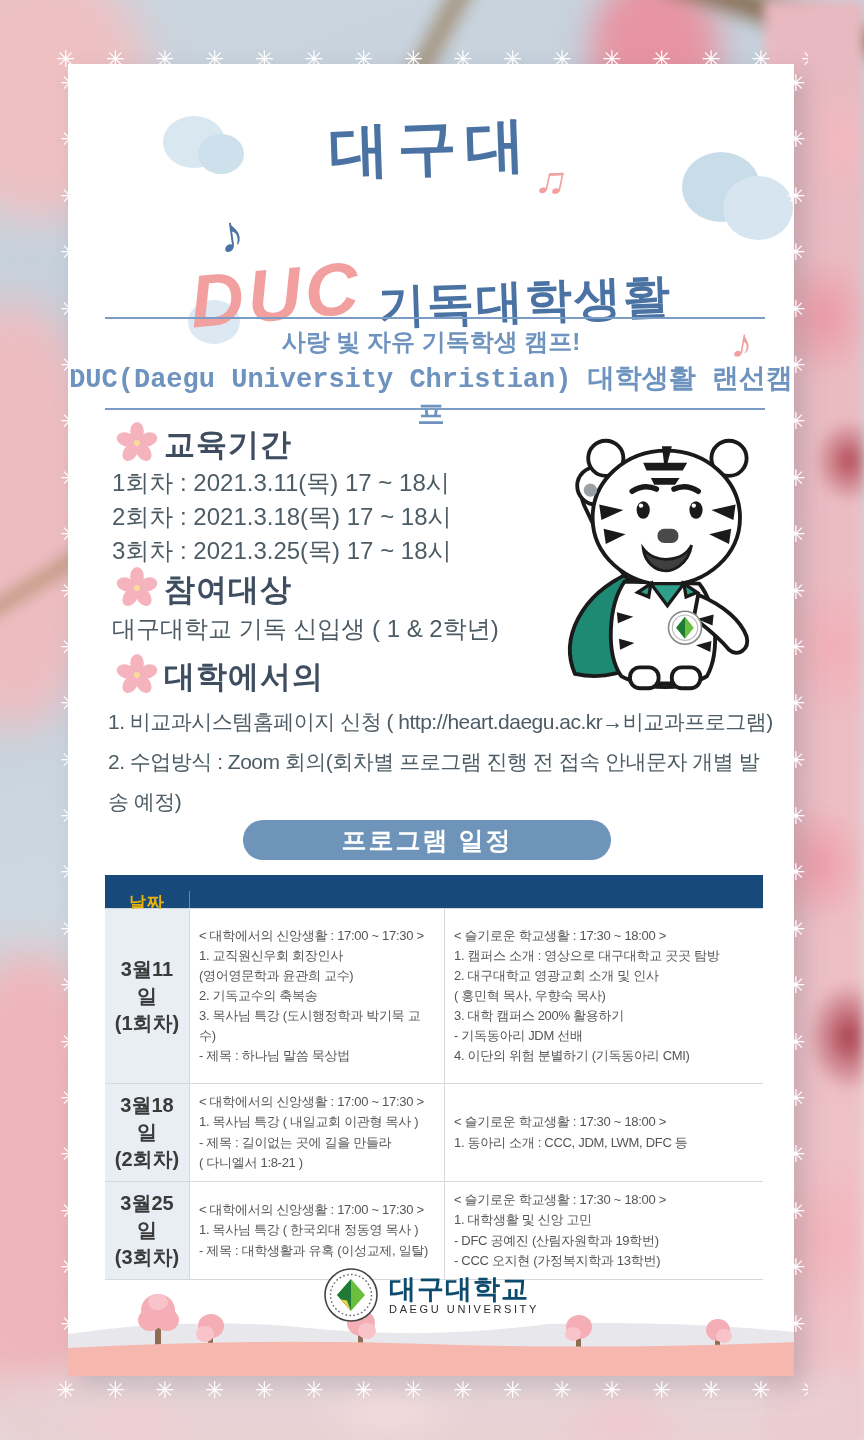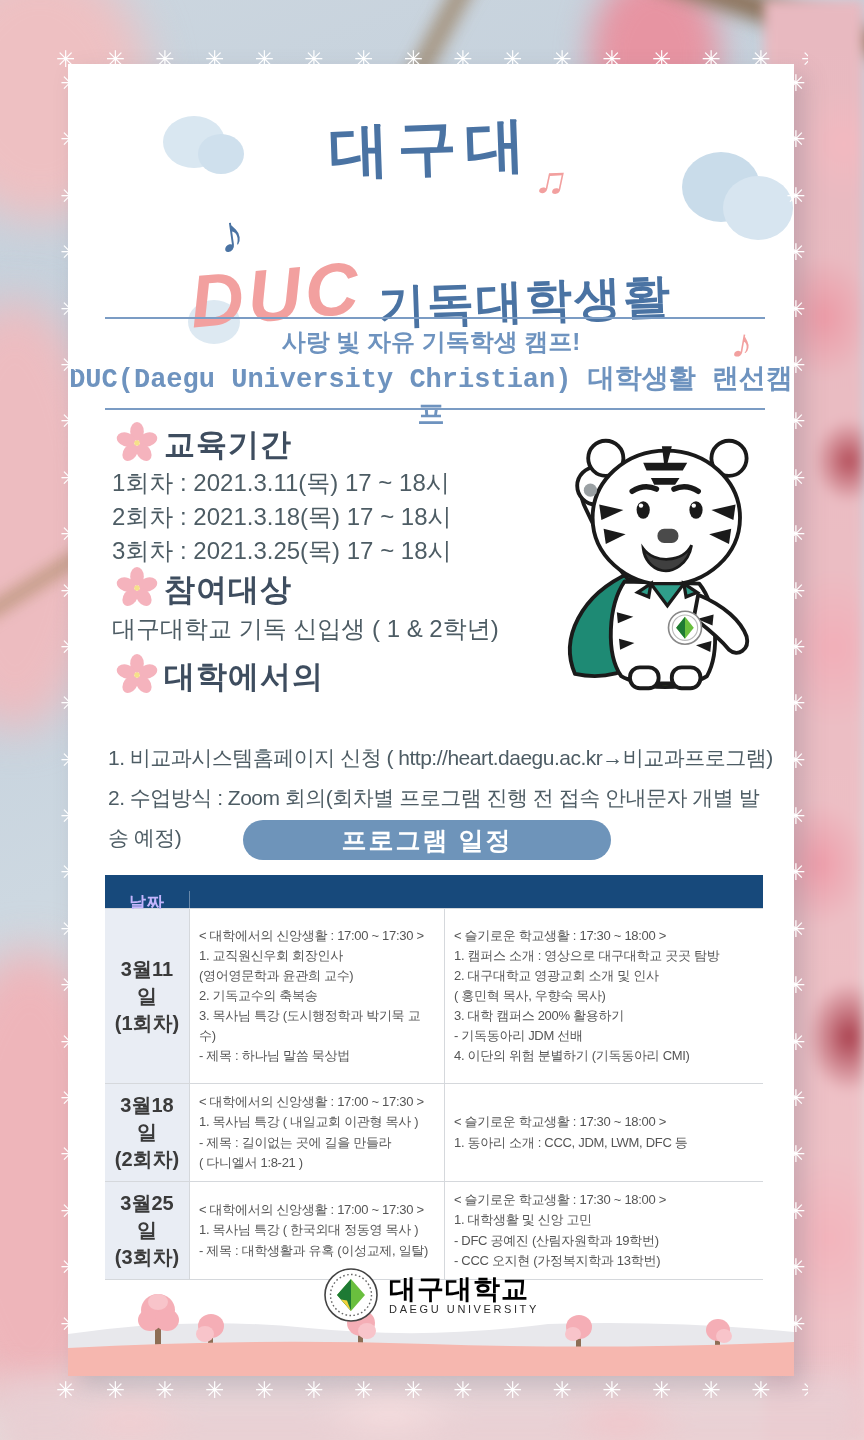--- a/index.html
+++ b/index.html
@@ -53,30 +53,30 @@
   
   .blossom{position:absolute;width:42px;height:42px;}
   .sec-head{position:absolute;font-size:31px;font-weight:800;color:#3e4d5f;letter-spacing:1px;}
   .sec-body{position:absolute;font-size:24px;color:#4d5c64;line-height:34px;white-space:pre-line;}
   .apply-body{font-size:21px;line-height:40px;letter-spacing:-0.5px;}
   
   .pill{position:absolute;left:175px;top:756px;width:368px;height:40px;background:#6e94ba;border-radius:20px;display:flex;align-items:center;justify-content:center;}
   .pill span{color:#fff;font-size:25px;font-weight:800;letter-spacing:2px;}
   .table{position:absolute;left:37px;top:811px;width:658px;border-bottom:1px solid #d5d8dc;font-size:13px;color:#555;}
   .thead{display:grid;grid-template-columns:85px 1fr;background:#17497b;height:33px;}
-  .thead div{display:flex;align-items:center;justify-content:center;color:#c4b5fd;font-size:17px;font-weight:bold;letter-spacing:1px;margin-top:16px;}
+  .thead div{display:flex;align-items:center;justify-content:center;color:#eab308;font-size:17px;font-weight:bold;letter-spacing:1px;margin-top:16px;}
   .thead .th-date{border-right:1px solid rgba(255,255,255,.35);}
   .trow{display:grid;grid-template-columns:85px 255px 318px;border-top:1px solid #d5d8dc;}
   .td{display:flex;align-items:center;padding:8px 9px;line-height:1.55;letter-spacing:-0.3px;white-space:pre-line;border-right:1px solid #d5d8dc;}
   .td:last-child{border-right:none;}
   .td-date{background:#e9edf4;justify-content:center;text-align:center;font-size:20px;font-weight:600;color:#3a3a3a;line-height:27px;letter-spacing:0;}
   .r1{min-height:174px;} .r2{min-height:81px;} .r3{min-height:95px;}
   
   .logo{position:absolute;left:0;top:1203px;width:100%;display:flex;justify-content:center;align-items:center;gap:10px;z-index:3;}
-  .logo-kr{font-size:27px;font-weight:800;color:#000000;letter-spacing:1px;line-height:28px;}
+  .logo-kr{font-size:27px;font-weight:800;color:#0c4a6e;letter-spacing:1px;line-height:28px;}
   .logo-en{font-size:11px;font-weight:normal;color:#2b2b2b;letter-spacing:2.6px;}
   .scene{position:absolute;left:0;top:1230px;width:726px;height:82px;z-index:1;}
   .tiger{position:absolute;left:452px;top:352px;width:286px;height:276px;}
 </style>
 </head>
 <body>
 
 <div class="stage">
 
   <div class="blob bg-pink-topleft"></div>
@@ -188,21 +188,21 @@
       <g fill="#f5b3bd">
           <ellipse cx="20" cy="9" rx="6.5" ry="9"></ellipse>
           <ellipse cx="20" cy="9" rx="6.5" ry="9" transform="rotate(72,20,20)"></ellipse>
           <ellipse cx="20" cy="9" rx="6.5" ry="9" transform="rotate(144,20,20)"></ellipse>
           <ellipse cx="20" cy="9" rx="6.5" ry="9" transform="rotate(216,20,20)"></ellipse>
           <ellipse cx="20" cy="9" rx="6.5" ry="9" transform="rotate(288,20,20)"></ellipse>
         </g>
       <circle cx="20" cy="20" r="2.6" fill="#f6e08a"></circle>
     </svg>
     <div class="sec-head" style="left:96px;top:592px;">대학에서의</div>
-    <div class="sec-body apply-body" style="left:40px;top:674px;width:668px;">1. 비교과시스템홈페이지 신청 ( http://heart.daegu.ac.kr→비교과프로그램)
+    <div class="sec-body apply-body" style="left:40px;top:638px;width:668px;">1. 비교과시스템홈페이지 신청 ( http://heart.daegu.ac.kr→비교과프로그램)
 2. 수업방식 : Zoom 회의(회차별 프로그램 진행 전 접속 안내문자 개별 발송 예정)</div>
 
     <div class="pill">
       <span>프로그램 일정</span>
     </div>
 
     <div class="table">
       <div class="thead">
         <div class="th-date">날짜</div>
       </div>

